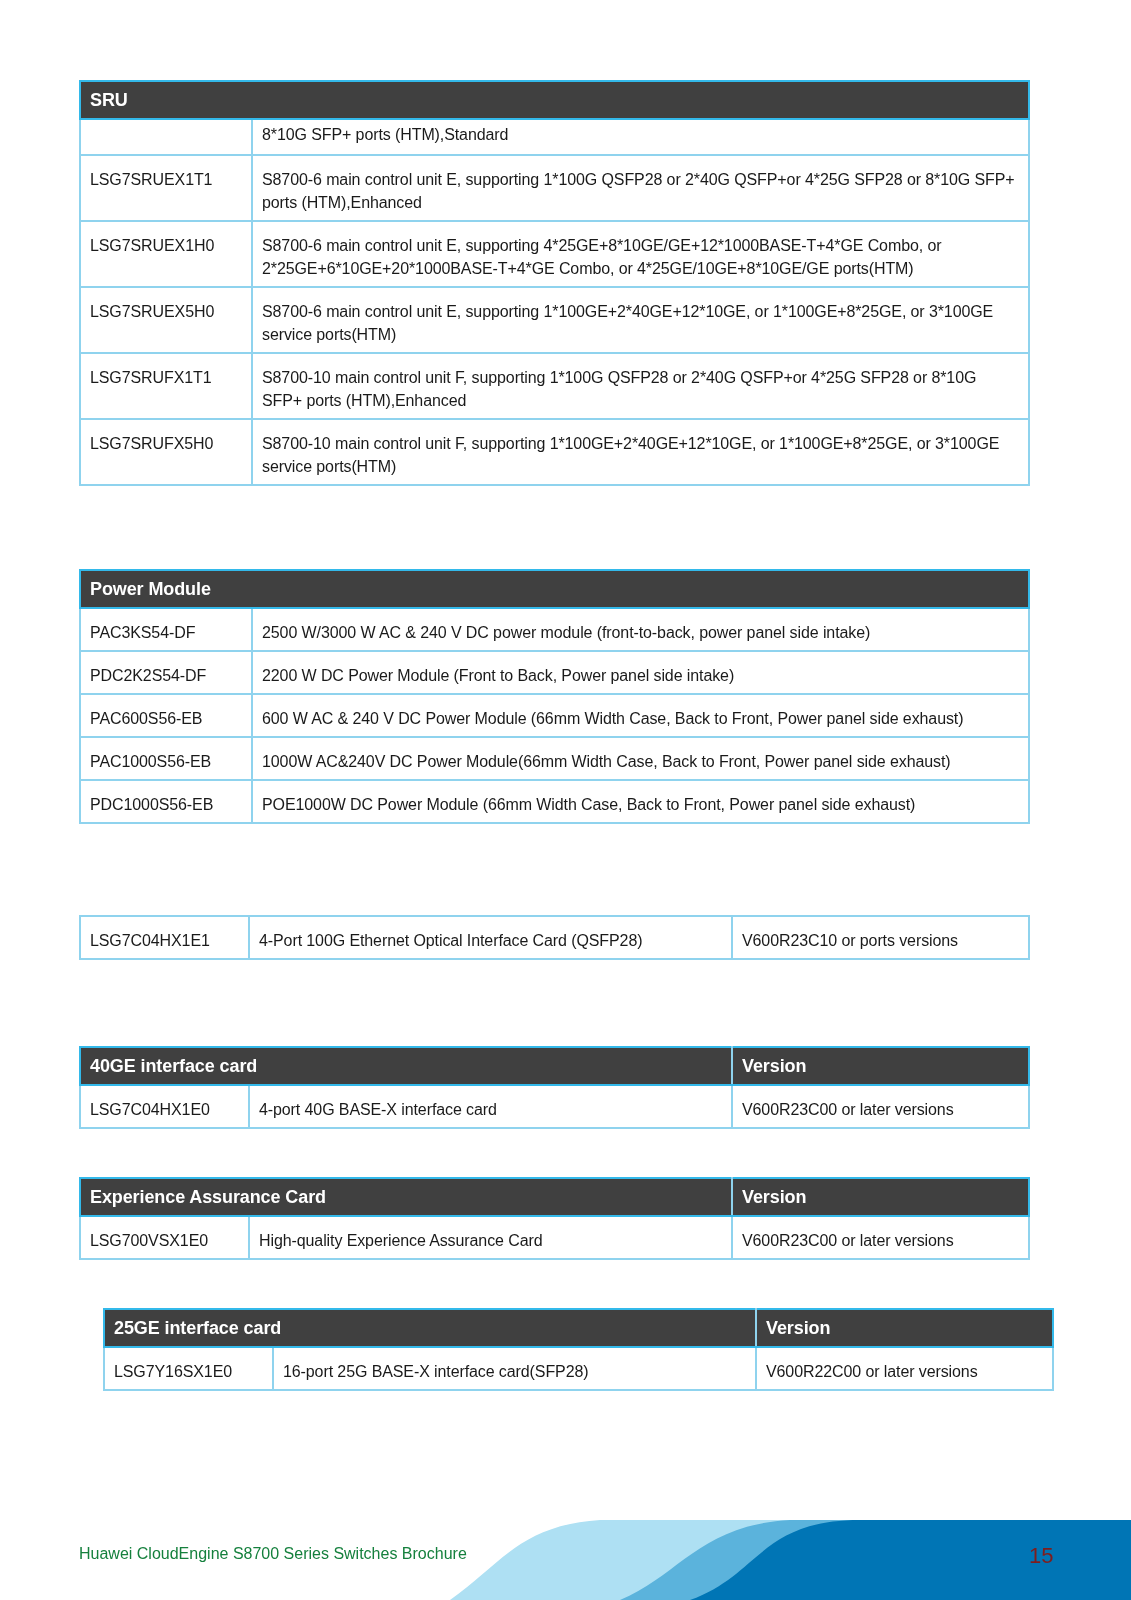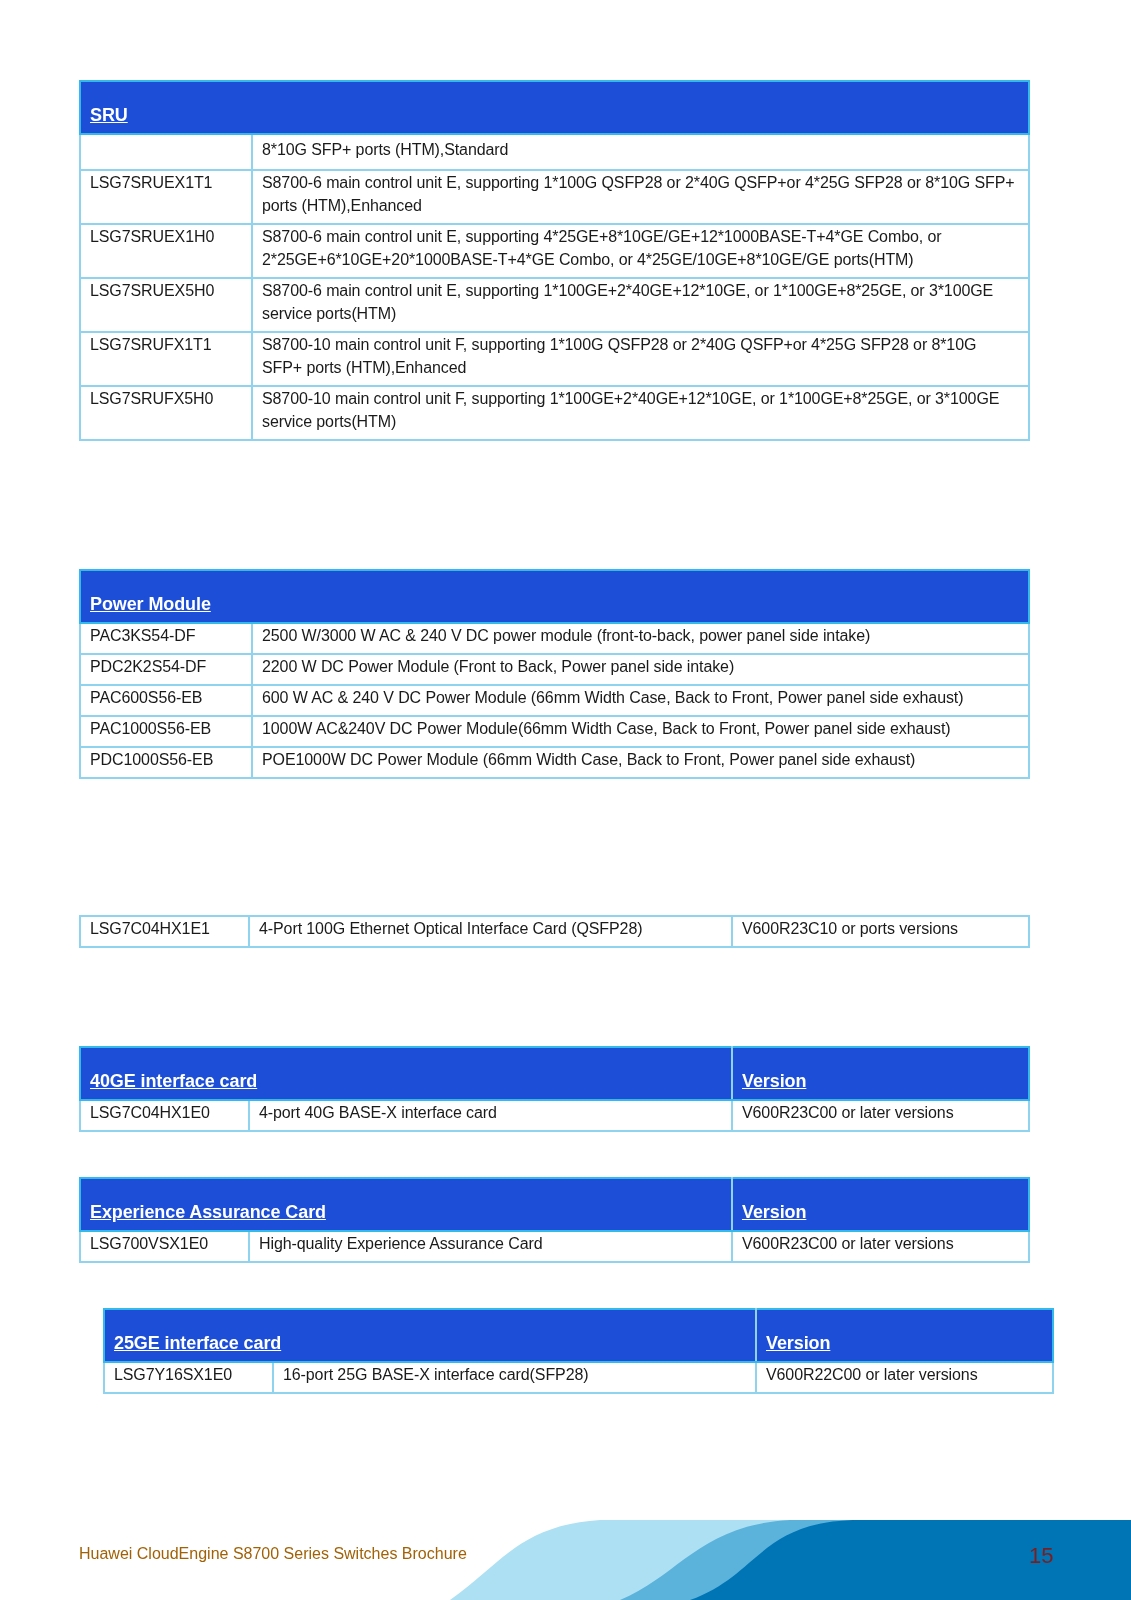--- a/index.html
+++ b/index.html
@@ -15,48 +15,47 @@
     font-size: 16px; letter-spacing: -0.1px;
   }
   table.spec td, table.spec th {
     border: 2px solid #8fd3ee;
     padding: 0 9px;
     vertical-align: top;
     text-align: left;
     line-height: 23px;
   }
   table.spec th {
-    background: #1d4ed8;
+    background: #404040;
     color: #ffffff;
     font-weight: bold;
     font-size: 18px;
     height: 35px;
     vertical-align: middle;
-    padding-top: 16px;
+    padding-top: 1px;
     border-color: #33b9ea;
     border-right-color: #8fd3ee;
-    text-decoration: underline;
   }
   table.spec th.last { border-right-color: #33b9ea; }
-  table.spec td { padding-top: 0; padding-bottom: 6px; }
+  table.spec td { padding-top: 12px; padding-bottom: 6px; }
   table.spec tr.one td { height: 23px; }
   table.spec tr.cont td { padding-top: 3px; padding-bottom: 8px; }
   #sru { top: 80px; }
   #power { top: 569px; }
   #card100 { top: 915px; }
   #card40 { top: 1046px; }
   #cardexp { top: 1177px; }
   #card25 { top: 1308px; margin-left: 24px; }
   .c1 { width: 172px; }
   .c1b { width: 169px; }
   .c3 { width: 297px; }
 
   .footer-title {
     position: absolute; left: 79px; top: 1545px;
-    font-size: 16px; color: #a16207;
+    font-size: 16px; color: #15803d;
   }
   .footer-wave { position: absolute; left: 0; top: 1505px; width: 1131px; height: 95px; }
   .page-number {
     position: absolute; left: 1029px; top: 1543px;
     font-size: 22px; color: #7f1d1d;
   }
 </style>
 </head>
 <body>
 

